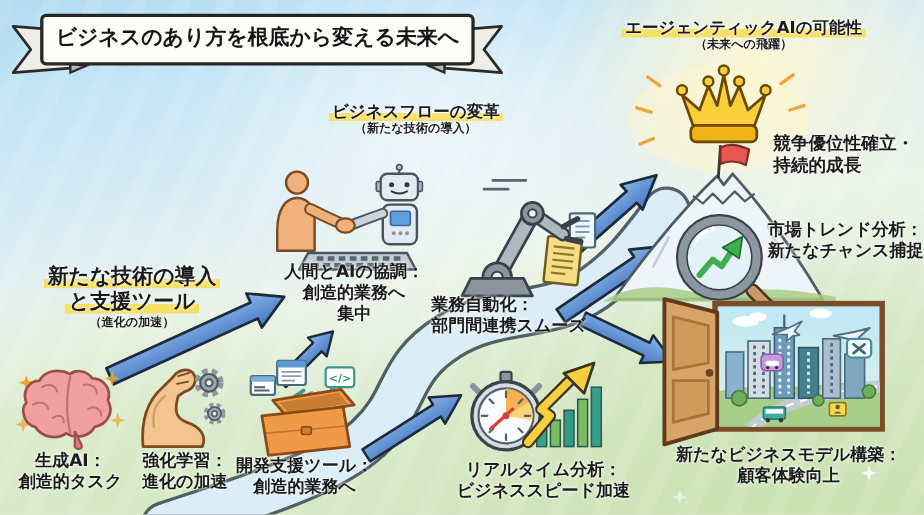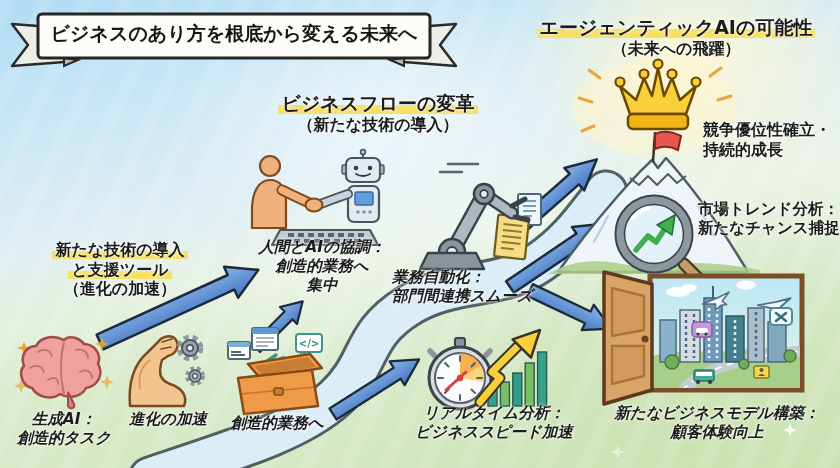--- a/index.html
+++ b/index.html
@@ -13,26 +13,26 @@
       radial-gradient(ellipse 520px 300px at 700px 440px, rgba(203,226,178,.9), rgba(203,226,178,0) 78%),
       linear-gradient(168deg,#b2dcf3 0%,#c6e6f6 18%,#dcedf4 36%,#ecf4e9 52%,#dcecd0 70%,#cde3b7 100%);
   }
   .streaks{
     position:absolute;inset:0;opacity:.45;pointer-events:none;
     background:repeating-linear-gradient(115deg, rgba(255,255,255,.22) 0 14px, rgba(255,255,255,0) 14px 36px);
   }
   .abs{position:absolute;}
   .txt{color:#1b1b1b;font-weight:700;text-align:center;line-height:1.22;
        text-shadow:0 0 4px rgba(255,255,255,.85),0 0 2px rgba(255,255,255,.9);}
-  .label{font-size:15.5px;font-style:italic;}
+  .label{font-size:15.5px;}
   .left-align{text-align:left;}
   .hl{background:linear-gradient(to top, rgba(248,222,92,.95) 40%, rgba(248,222,92,0) 40%);padding:0 3px;}
-  .t-big{font-size:16px;}
-  .t-mid{font-size:19px;}
-  .t-sub{font-size:16px;font-weight:700;}
+  .t-big{font-size:19px;}
+  .t-mid{font-size:15px;}
+  .t-sub{font-size:11px;font-weight:700;}
   .banner-text{font-size:19px;font-weight:700;color:#141414;text-align:center;}
   svg{display:block;overflow:visible;}
 </style>
 </head>
 <body>
 
 <div class="stage">
   <div class="streaks"></div>
 
   <svg width="0" height="0" class="abs" aria-hidden="true">
@@ -123,20 +123,21 @@
   </div>
 
   <svg class="abs" style="left:124px;top:330px" width="86" height="80" viewBox="0 0 86 80">
     <path d="M6,76 C4,52 10,34 24,22 L34,12 C38,6 48,4 52,10 C56,16 52,24 44,26 L38,30 C34,44 36,50 46,54 C58,58 64,66 60,76 Z" fill="#f2c490" stroke="#7a4b20" stroke-width="2.5" stroke-linejoin="round"></path>
     <path d="M16,58 C14,46 18,36 26,30" fill="none" stroke="#d99a5e" stroke-width="2" stroke-linecap="round"></path>
     <path d="M38,12 l10,-3 M37,19 l10,-2" stroke="#7a4b20" stroke-width="1.6" stroke-linecap="round"></path>
     <use href="#gear" transform="translate(66,18)"></use>
     <use href="#gear" transform="translate(71,46) scale(0.75)"></use>
   </svg>
   <div class="abs txt label" style="left:106px;top:410px;width:124px;">
+    <div>強化学習：</div>
     <div>進化の加速</div>
   </div>
 
   <svg class="abs" style="left:222px;top:326px" width="108" height="90" viewBox="0 0 108 90">
     <g>
       <rect x="30" y="2" width="26" height="22" rx="2" fill="#ffffff" stroke="#4a6a7a" stroke-width="2"></rect>
       <rect x="30" y="2" width="26" height="6" rx="2" fill="#5b9bd5"></rect>
       <path d="M34,12 h18 M34,16 h18 M34,20 h12" stroke="#8a99a5" stroke-width="1.6"></path>
     </g>
     <g>
@@ -152,20 +153,21 @@
     <rect x="34" y="36" width="18" height="10" rx="2" transform="rotate(-12 43 41)" fill="#8fbf6f" stroke="#4e7a3a" stroke-width="1.8"></rect>
     <path d="M44,36 l10,-7" stroke="#3f9688" stroke-width="3.5" stroke-linecap="round"></path>
     <use href="#gear" transform="translate(64,42) scale(0.95)"></use>
     <path d="M26,38 L88,28 L100,42 L38,52 Z" fill="#ef9a47" stroke="#8a4a16" stroke-width="2.5" stroke-linejoin="round"></path>
     <path d="M32,40 L86,31 L94,41 L40,49 Z" fill="#c77e33"></path>
     <path d="M16,52 L90,44 L96,80 L22,88 Z" fill="#ef9a47" stroke="#8a4a16" stroke-width="2.5" stroke-linejoin="round"></path>
     <path d="M19,68 L94,61" stroke="#8a4a16" stroke-width="1.5" opacity=".45"></path>
     <rect x="52" y="62" width="9" height="7" rx="1.5" fill="#c77e33" stroke="#8a4a16" stroke-width="1.5"></rect>
   </svg>
   <div class="abs txt label" style="left:206px;top:414px;width:142px;">
+    <div>開発支援ツール：</div>
     <div>創造的業務へ</div>
   </div>
 
   <svg class="abs" style="left:246px;top:150px" width="152" height="98" viewBox="0 0 152 98">
     <circle cx="24" cy="16" r="10" fill="#f0b27d" stroke="#7a4b20" stroke-width="2.2"></circle>
     <path d="M6,78 L6,60 C6,40 14,30 24,30 C34,30 40,38 40,50 L40,78 Z" fill="#f0b27d" stroke="#7a4b20" stroke-width="2.2" stroke-linejoin="round"></path>
     <path d="M36,40 C48,46 56,50 66,54" fill="none" stroke="#7a4b20" stroke-width="11" stroke-linecap="round"></path>
     <path d="M36,40 C48,46 56,50 66,54" fill="none" stroke="#f0b27d" stroke-width="7.5" stroke-linecap="round"></path>
     <line x1="117" y1="8" x2="117" y2="3" stroke="#4a545e" stroke-width="2"></line>
     <circle cx="117" cy="2" r="2.5" fill="#8fd0e8" stroke="#4a545e" stroke-width="1.5"></circle>
@@ -237,21 +239,21 @@
       <path d="M36,30 v5 M58,52 h-5 M36,74 v-5 M14,52 h5 M51,37 l-3.5,3.5 M51,67 l-3.5,-3.5 M21,37 l3.5,3.5 M21,67 l3.5,-3.5" stroke="#55606a" stroke-width="2" stroke-linecap="round"></path>
       <line x1="42" y1="46" x2="22" y2="64" stroke="#d94040" stroke-width="3" stroke-linecap="round"></line>
       <circle cx="36" cy="52" r="3.2" fill="#d94040"></circle>
     </g>
     <g>
       <path d="M56,76 L76,52 L68,46 L94,20" fill="none" stroke="#3a3423" stroke-width="11" stroke-linecap="round" stroke-linejoin="round"></path>
       <path d="M56,76 L76,52 L68,46 L94,20" fill="none" stroke="#f7cf3d" stroke-width="7" stroke-linecap="round" stroke-linejoin="round"></path>
       <path d="M116,4 L107,31.6 L88.6,13.4 Z" fill="#f7cf3d" stroke="#3a3423" stroke-width="2.5" stroke-linejoin="round"></path>
     </g>
   </svg>
-  <div class="abs txt label" style="left:404px;top:404px;width:180px;">
+  <div class="abs txt label" style="left:404px;top:418px;width:180px;">
     <div>リアルタイム分析：</div>
     <div>ビジネススピード加速</div>
   </div>
 
   <svg class="abs" style="left:548px;top:56px" width="212" height="218" viewBox="0 0 212 218">
     <ellipse cx="106" cy="52" rx="82" ry="48" fill="#fff6cc" opacity=".5"></ellipse>
     <path d="M52,22 l-11,-8 M44,46 l-13,-4 M46,70 l-12,5 M162,20 l11,-8 M170,44 l13,-4" stroke="#e8a63c" stroke-width="3" stroke-linecap="round"></path>
     <path d="M10,216 C34,182 62,148 86,122 C94,113 100,108 104,104 L110,112 L118,102 C138,124 164,156 200,216 Z" fill="#eef4f8" stroke="#4e5a64" stroke-width="2.5" stroke-linejoin="round"></path>
     <path d="M82,122 l9,7 l9,-9 l9,9 l11,-11 l9,9 l9,-7" fill="none" stroke="#4e5a64" stroke-width="2" stroke-linejoin="round"></path>
     <path d="M60,160 l-14,26 M150,150 l16,30 M96,142 l-10,20" stroke="#b8cede" stroke-width="2.5" stroke-linecap="round" opacity=".9"></path>

